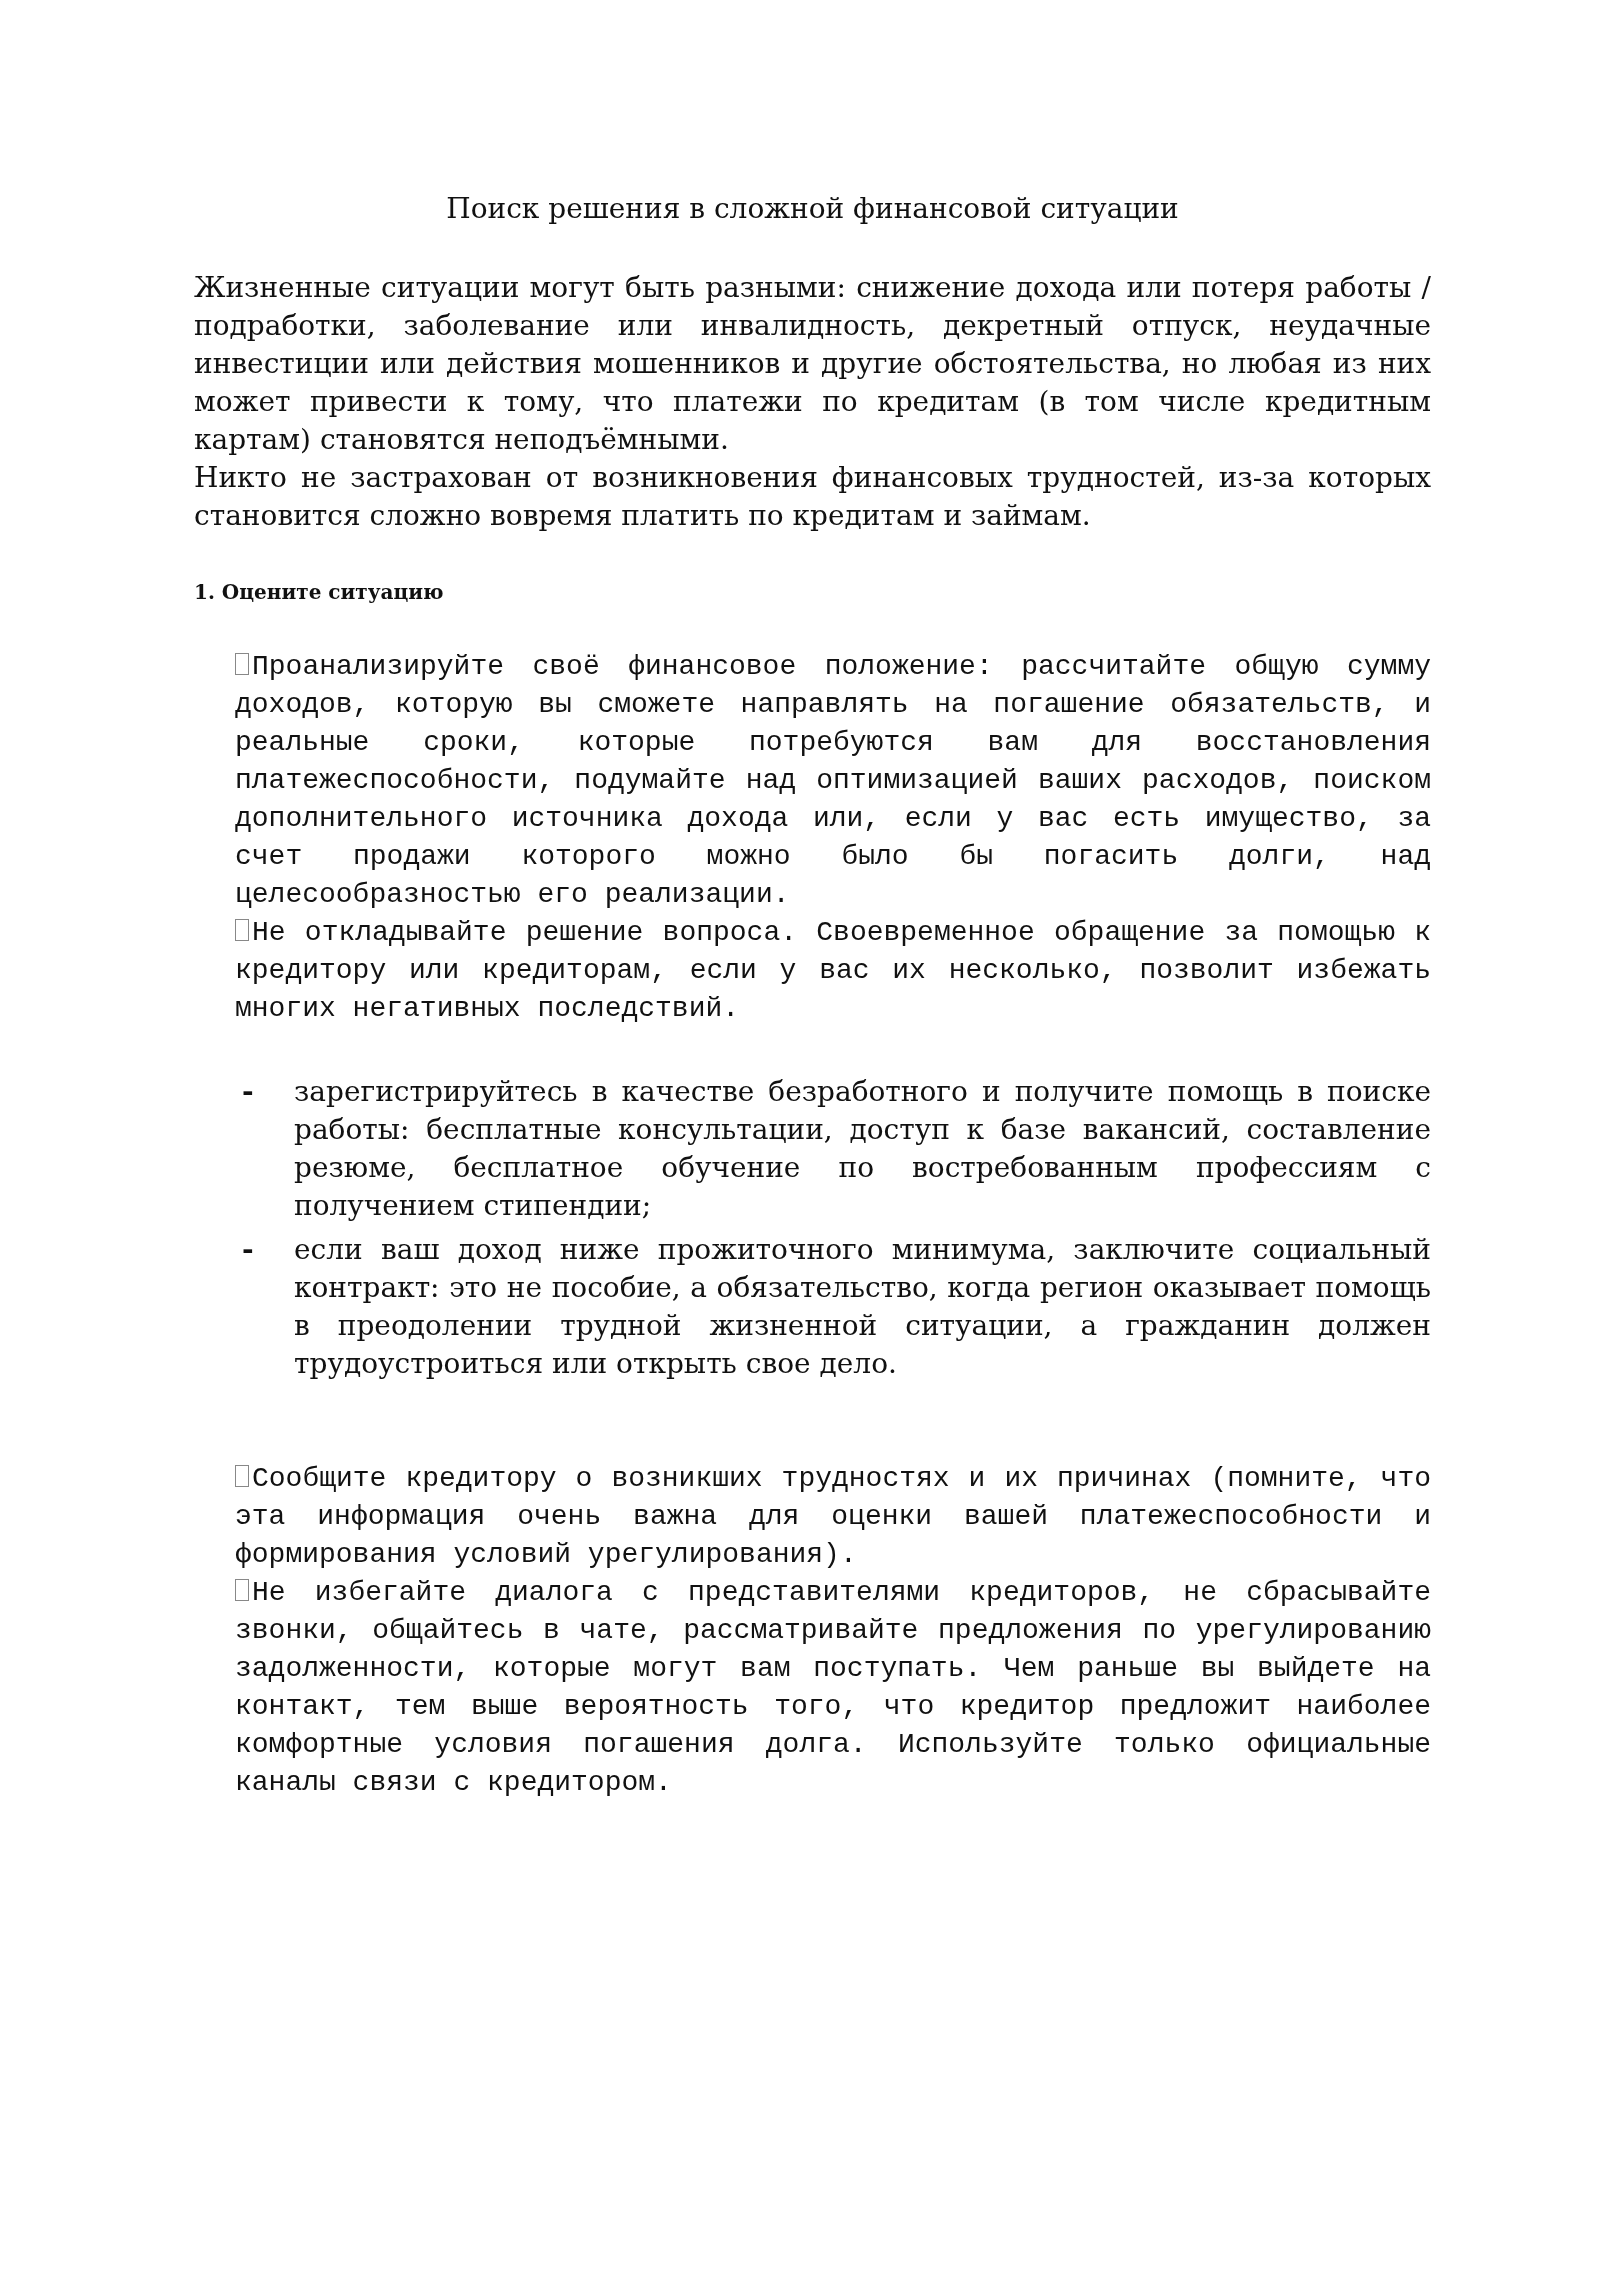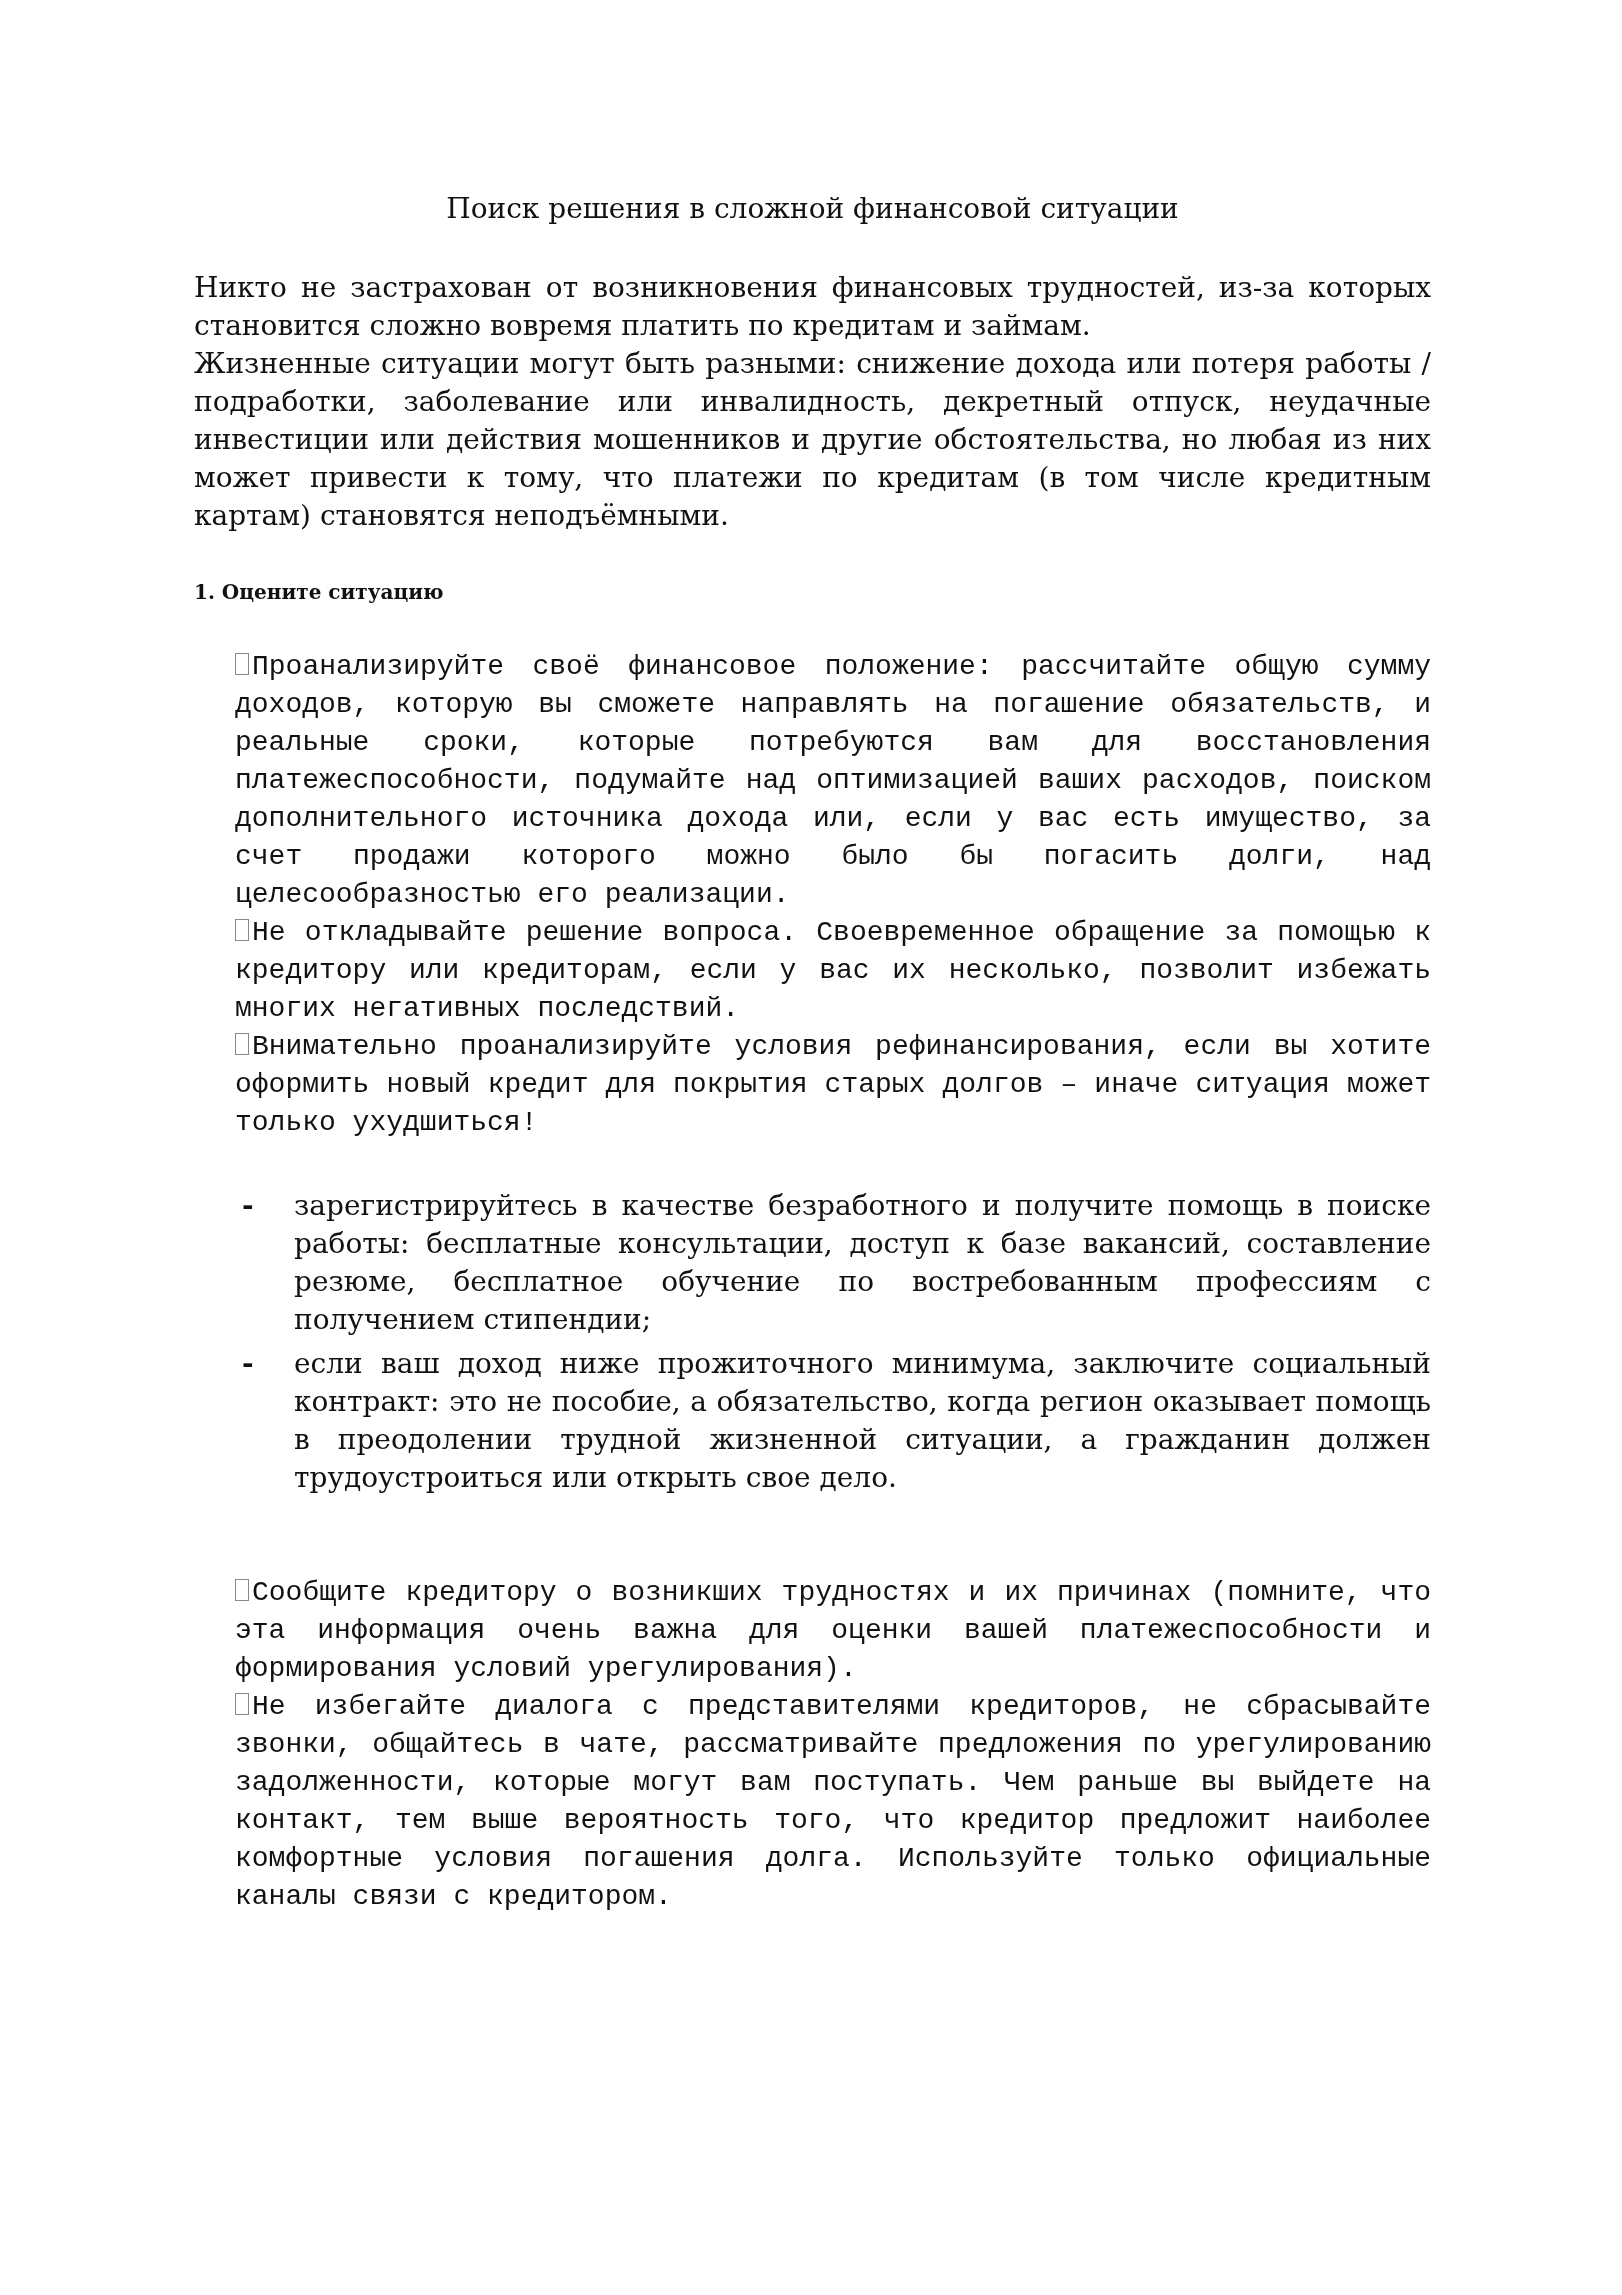--- a/index.html
+++ b/index.html
@@ -23,31 +23,30 @@
   .dash-list { margin: 7.9px 0 0 0; padding: 0; list-style: none; }
   .dash-list li { position: relative; padding-left: 100px; text-align: justify; margin-bottom: 6.5px; }
   .dash-list .dash { position: absolute; left: 48px; top: 0; font-weight: bold; }
 </style>
 </head>
 <body>
 
 <div class="page">
   <div class="title">Поиск решения в сложной финансовой ситуации</div>
 
+  <p>Жизненные ситуации могут быть разными: снижение дохода или потеря работы / подработки, заболевание или инвалидность, декретный отпуск, неудачные инвестиции или действия мошенников и другие обстоятельства, но любая из них может привести к тому, что платежи по кредитам (в том числе кредитным картам) становятся неподъёмными.</p>
   <p>Никто не застрахован от возникновения финансовых трудностей, из-за которых становится сложно вовремя платить по кредитам и займам.</p>
-  <p>Жизненные ситуации могут быть разными: снижение дохода или потеря работы / подработки, заболевание или инвалидность, декретный отпуск, неудачные инвестиции или действия мошенников и другие обстоятельства, но любая из них может привести к тому, что платежи по кредитам (в том числе кредитным картам) становятся неподъёмными.</p>
 
   <div class="gap-lg"></div>
   <h2>1. Оцените ситуацию</h2>
   <div class="gap-sm"></div>
 
   <div class="bullets">
     <p><span class="box"></span><span>Проанализируйте своё финансовое положение: рассчитайте общую сумму доходов, которую вы сможете направлять на погашение обязательств, и реальные сроки, которые потребуются вам для восстановления платежеспособности, подумайте над оптимизацией ваших расходов, поиском дополнительного источника дохода или, если у вас есть имущество, за счет продажи которого можно было бы погасить долги, над целесообразностью его реализации.</span></p>
     <p><span class="box"></span><span>Не откладывайте решение вопроса. Своевременное обращение за помощью к кредитору или кредиторам, если у вас их несколько, позволит избежать многих негативных последствий.</span></p>
-    <p><span class="box"></span><span>Внимательно проанализируйте условия рефинансирования, если вы хотите оформить новый кредит для покрытия старых долгов – иначе ситуация может только ухудшиться!</span></p>
   </div>
 
   <div class="gap-sm"></div>
 
   <ul class="dash-list">
     <li><span class="dash">-</span><span>зарегистрируйтесь в качестве безработного и получите помощь в поиске работы: бесплатные консультации, доступ к базе вакансий, составление резюме, бесплатное обучение по востребованным профессиям с получением стипендии;</span></li>
     <li><span class="dash">-</span><span>если ваш доход ниже прожиточного минимума, заключите социальный контракт: это не пособие, а обязательство, когда регион оказывает помощь в преодолении трудной жизненной ситуации, а гражданин должен трудоустроиться или открыть свое дело.</span></li>
   </ul>
 
   <div class="gap-lg" style="height:33px"></div>

